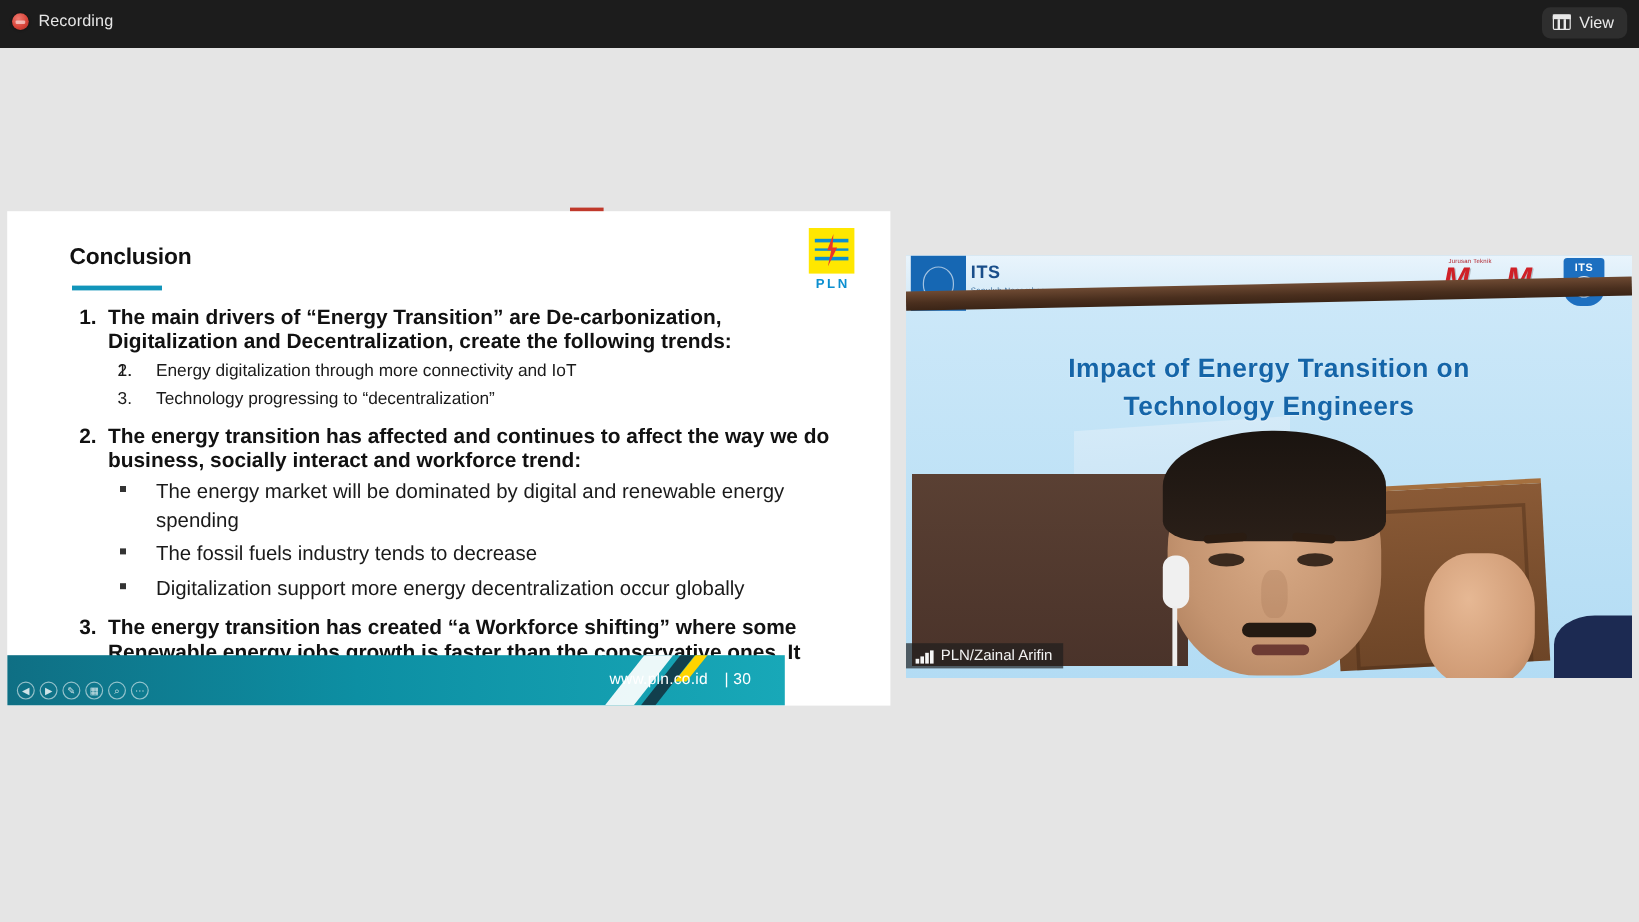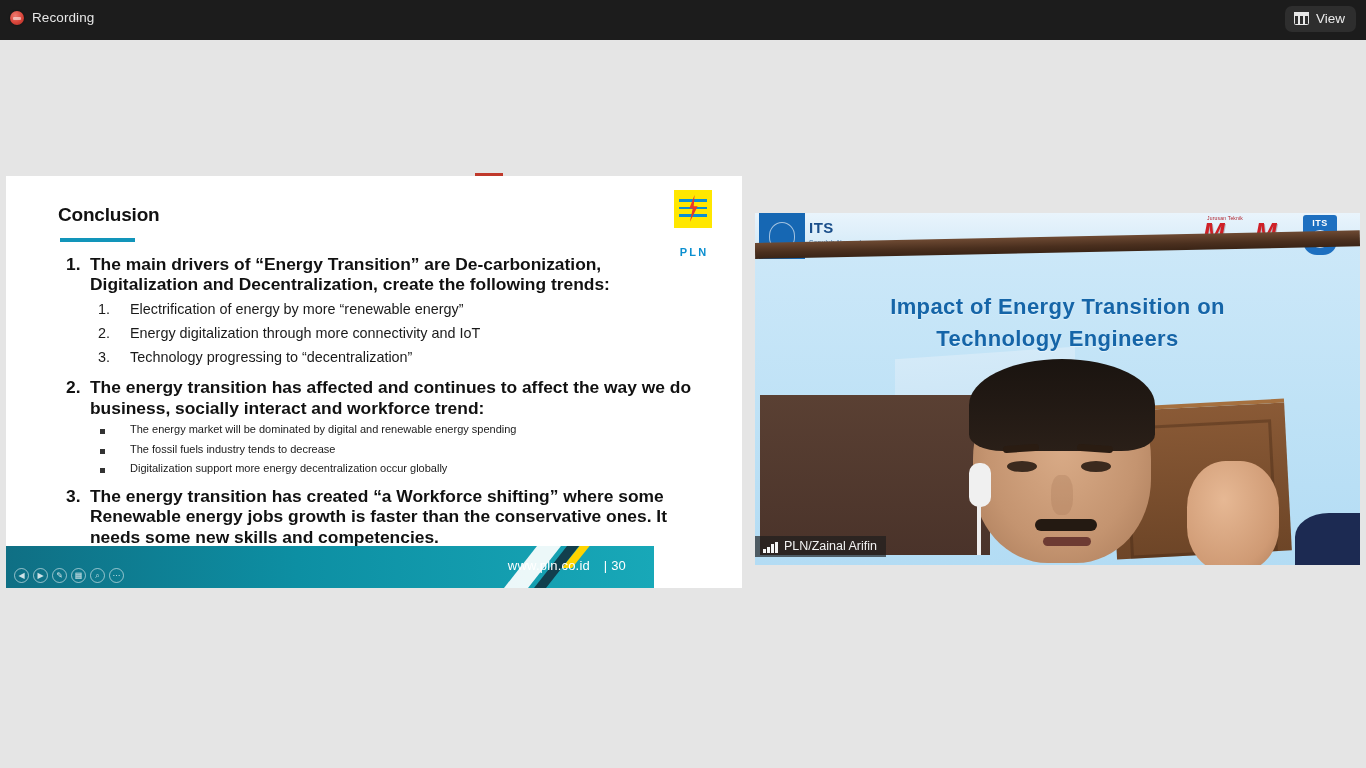--- a/index.html
+++ b/index.html
@@ -71,21 +71,21 @@
   .pln-mark .l1 { top:9px; }
   .pln-mark .l2 { top:16.5px; }
   .pln-mark .l3 { top:24px; }
   .pln-bolt {
     position:absolute; left:13px; top:5px; width:13px; height:27px;
     background:#e8372a;
     clip-path:polygon(58% 0%, 18% 50%, 44% 50%, 22% 100%, 82% 42%, 52% 42%);
   }
   .pln-text {
     font-size:11px; font-weight:700; color:#0b8fd0; letter-spacing:2.2px;
-    margin-top:18px; padding-left:2px;
+    margin-top:3px; padding-left:2px;
   }
 
   .content { position:absolute; left:56px; top:78px; width:640px; }
 
   ol.lvl1 { list-style:none; }
   ol.lvl1 > li {
     position:relative; padding-left:28px; margin-bottom:3px;
     font-size:17.4px; font-weight:700; color:#111; line-height:1.17;
   }
   ol.lvl1 > li > .num1 {
@@ -96,21 +96,21 @@
   ol.lvl2 { list-style:none; margin:4px 0 9px 0; }
   ol.lvl2 > li {
     position:relative; padding-left:40px; margin-bottom:3.5px;
     font-size:14.4px; font-weight:400; color:#1a1a1a; line-height:1.45;
   }
   ol.lvl2 > li > .num2 { position:absolute; left:8px; top:0; }
 
   ul.lvl2b { list-style:none; margin:4px 0 9px 0; }
   ul.lvl2b > li {
     position:relative; padding-left:40px; margin-bottom:3.5px;
-    font-size:11px; font-weight:400; color:#1a1a1a; line-height:1.45;
+    font-size:17px; font-weight:400; color:#1a1a1a; line-height:1.45;
   }
   ul.lvl2b > li > .sq {
     position:absolute; left:10px; top:7px; width:5px; height:5px; background:#333;
   }
 
   
   .footer {
     position:absolute; left:0; bottom:0; width:648px; height:42px;
     background:linear-gradient(90deg,#0f6f84 0%, #0d8fa3 45%, #18a8b8 100%);
     overflow:hidden;
@@ -307,21 +307,20 @@
 
     <div class="content">
       <ol class="lvl1">
 
         <li>
           <span class="num1">1.</span>
           <span class="txt1">The main drivers of “Energy Transition” are De-carbonization, Digitalization and Decentralization, create the following trends:</span>
           <ol class="lvl2">
             <li>
               <span class="num2">1.</span>
-              <span>Electrification of energy by more “renewable energy”</span>
             </li>
             <li>
               <span class="num2">2.</span>
               <span>Energy digitalization through more connectivity and IoT</span>
             </li>
             <li>
               <span class="num2">3.</span>
               <span>Technology progressing to “decentralization”</span>
             </li>
           </ol>

